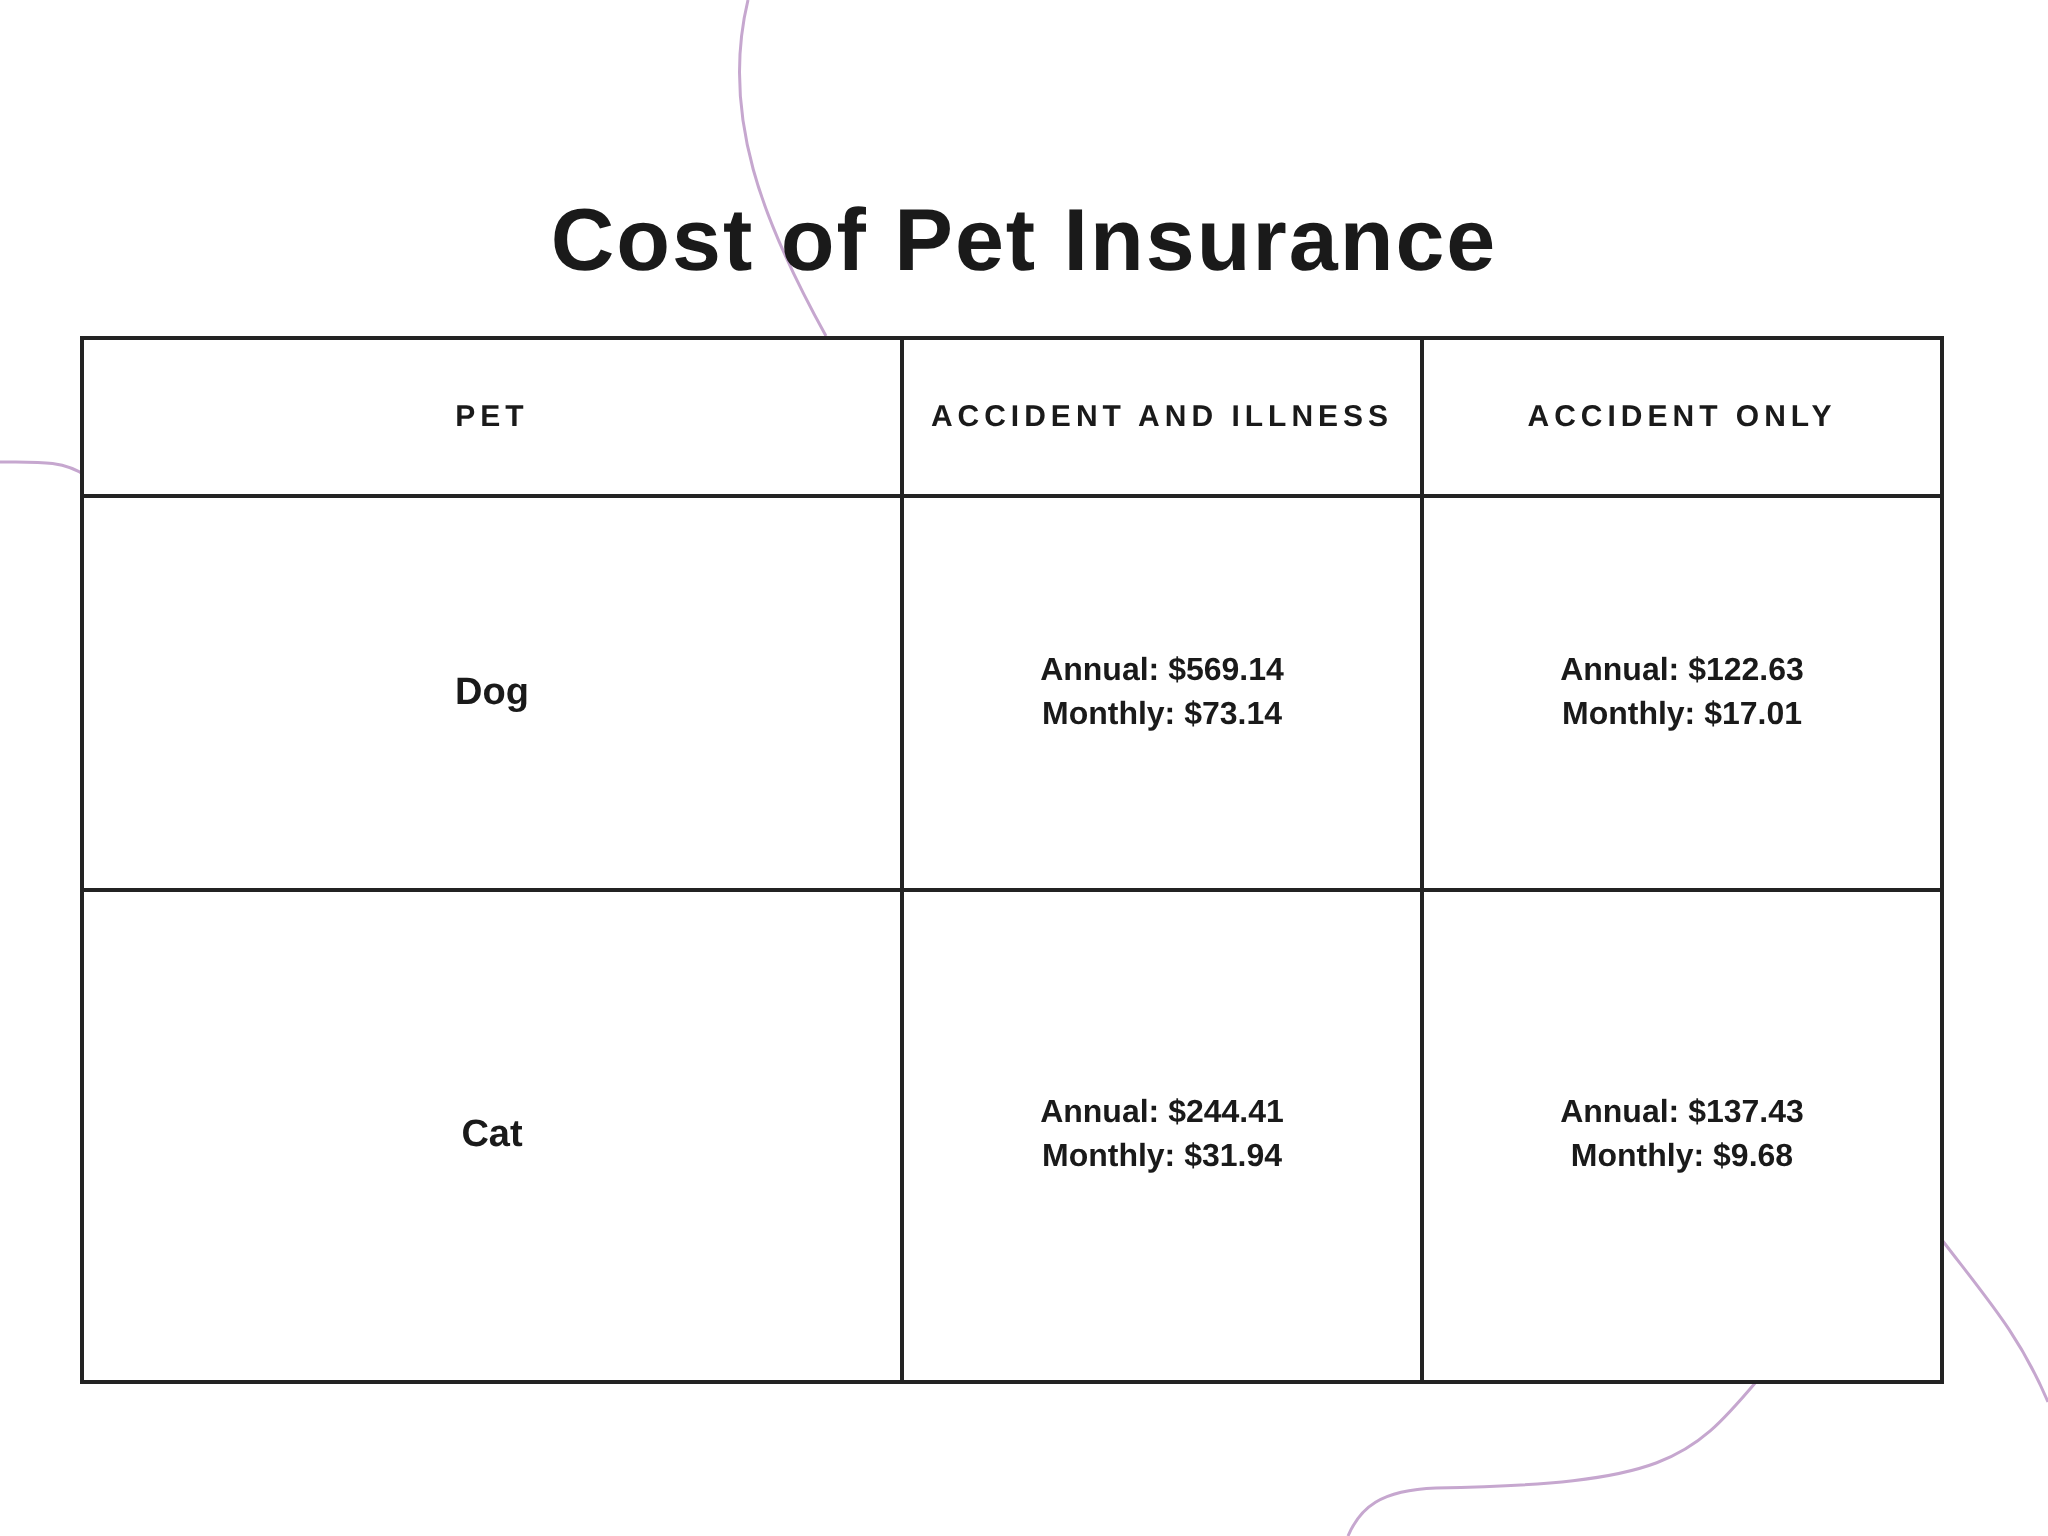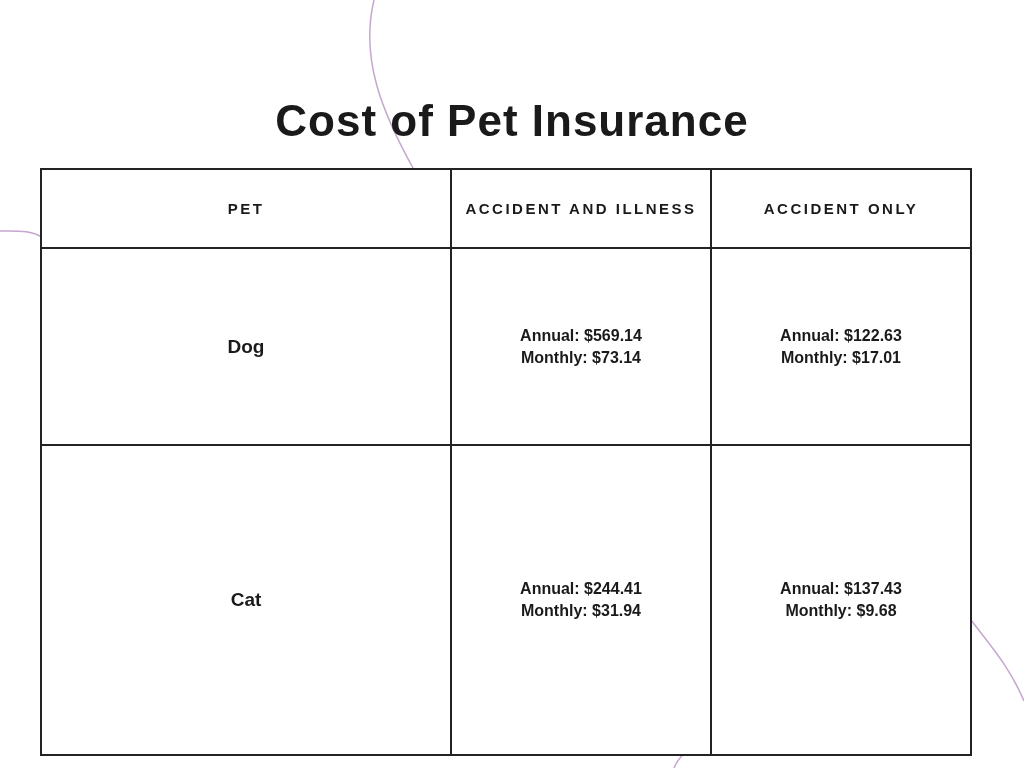--- a/index.html
+++ b/index.html
@@ -60,21 +60,21 @@
   .pricing-table td{
     border:2px solid var(--border);
     text-align:center;
     vertical-align:middle;
     color:var(--text);
     background:#ffffff;
     padding:0;
   }
   .pricing-table thead tr{height:79px;}
   .row-dog{height:197px;}
-  .row-cat{height:310px;}
+  .row-cat{height:246px;}
   .th-pet{
     background:var(--purple);
   }
   .th-teal{
     background:var(--teal);
   }
   .pricing-table th{
     font-size:15px;
     font-weight:700;
     letter-spacing:2.5px;

